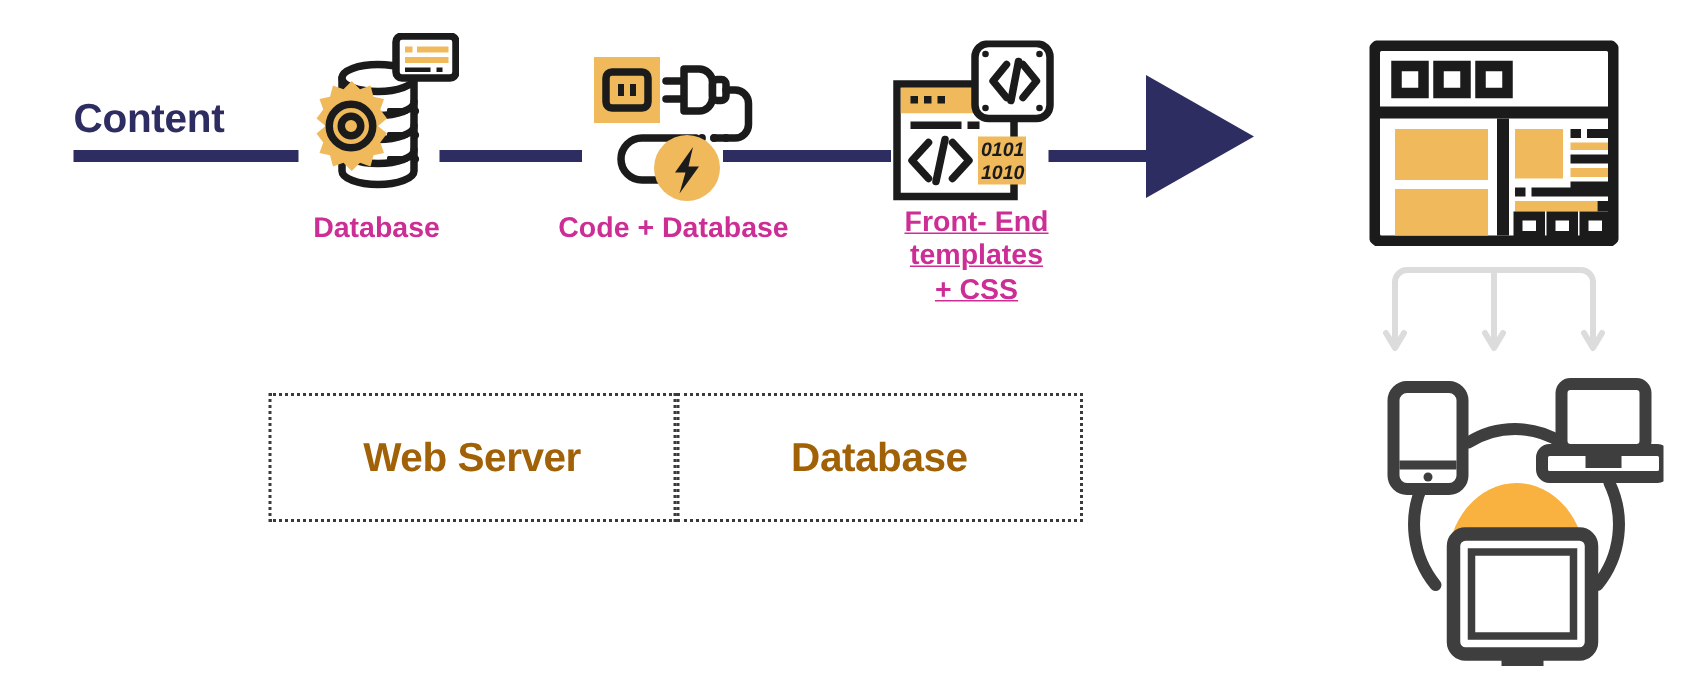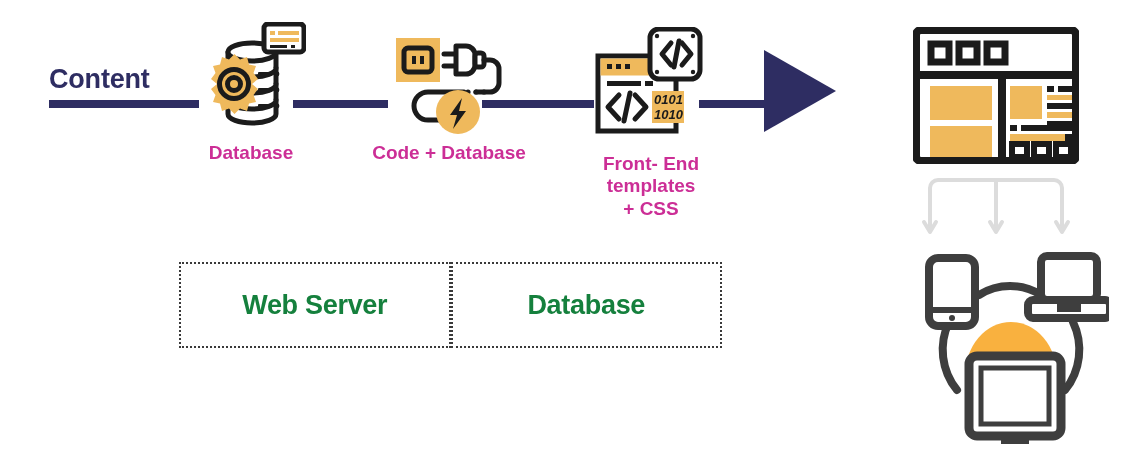--- a/index.html
+++ b/index.html
@@ -66,21 +66,21 @@
     display:flex;
     align-items:center;
     justify-content:center;
     box-sizing:border-box;
   }
   .tier-box + .tier-box{ border-left:none; }
   .tier-box.split{ border-left:2px dotted #3a3a3a; }
   .tier-label{
     font-size:27px;
     font-weight:700;
-    color:#15803d;
+    color:#a16207;
     letter-spacing:-0.3px;
   }
 
   
   .icon-wrap{position:absolute;}
   svg{display:block;}
 </style>
 </head>
 <body>
 
@@ -198,21 +198,21 @@
       </g>
       <g fill="#1b1b1b">
         <circle cx="63" cy="9" r="2.2"></circle>
         <circle cx="99" cy="9" r="2.2"></circle>
         <circle cx="63" cy="45" r="2.2"></circle>
         <circle cx="99" cy="45" r="2.2"></circle>
       </g>
     </svg>
   </div>
 
-  <div class="cap" style="left:560px; top:153px; width:150px;">Front- End
+  <div class="cap" style="left:560px; top:138px; width:150px;text-decoration:underline;">Front- End
 templates
 + CSS</div>
 
   <div class="abs" id="arrow-head"></div>
 
   <div class="abs" id="tier-boxes">
     <div class="tier-box">
       <span class="tier-label">Web Server</span>
     </div>
     <div class="tier-box split">

